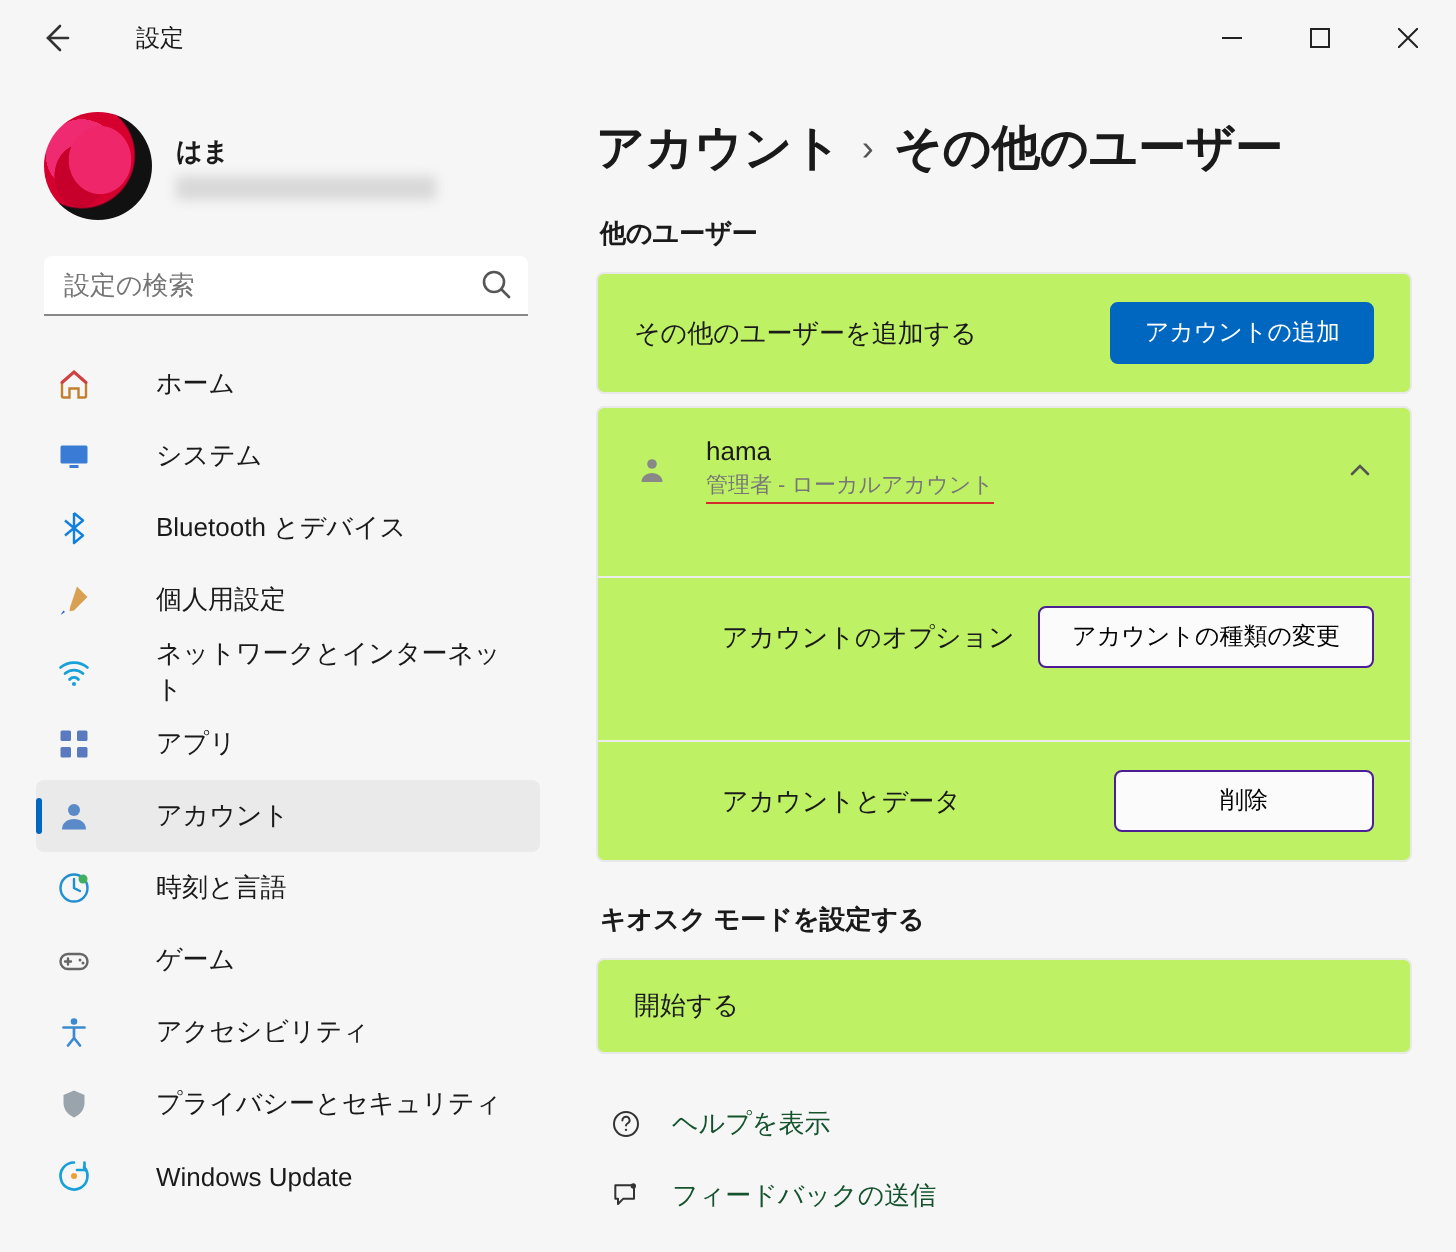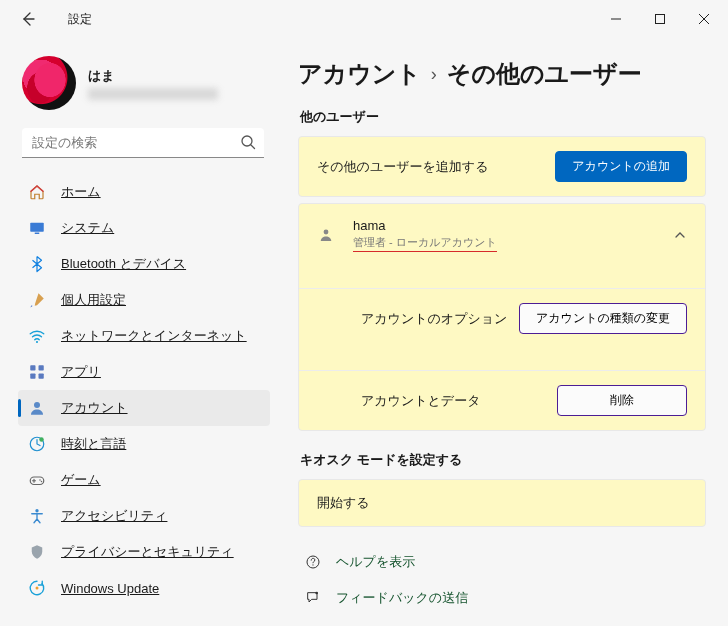--- a/index.html
+++ b/index.html
@@ -22,33 +22,33 @@
 .avatar { width: 54px; height: 54px; border-radius: 50%; background: #111 radial-gradient(circle at 35% 40%, #f02a70 0 18px, #d5002e 18px 26px, transparent 27px); position: relative; overflow: hidden; }
 .avatar::before { content:""; position:absolute; inset:0; background: radial-gradient(ellipse 22px 24px at 28px 24px, #f0266a 0 70%, transparent 72%), radial-gradient(ellipse 18px 22px at 18px 32px, #c6002a 0 70%, transparent 72%); }
 .profile-text .name { font-size: 13px; font-weight: 600; }
 .profile-text .email { font-size: 11px; color: #666; filter: blur(3px); background: #d8d8d8; width: 130px; height: 12px; margin-top: 3px; border-radius: 2px; }
 
 .search { position: relative; margin: 2px 6px 10px 4px; }
 .search input { width: 100%; height: 30px; border: none; border-bottom: 1px solid #888; border-radius: 4px 4px 0 0; background: #fff; padding: 0 30px 0 10px; font-size: 13px; outline: none; }
 .search .sicon { position: absolute; right: 8px; top: 6px; color: #555; }
 
 .nav { flex: 1; overflow-y: auto; margin-top: 6px; }
-.nav-item { display: flex; align-items: center; gap: 15px; height: 36px; padding: 0 10px 0 10px; border-radius: 4px; cursor: pointer; font-size: 13px; position: relative; text-decoration: underline; }
+.nav-item { display: flex; align-items: center; gap: 32px; height: 36px; padding: 0 10px 0 10px; border-radius: 4px; cursor: pointer; font-size: 13px; position: relative; }
 .nav-item.sel { background: #eaeaea; }
 .nav-item.sel::before { content:""; position:absolute; left:0; top:9px; bottom:9px; width:3px; background:#0067c0; border-radius:2px; }
 .nav-item .nicon { width: 18px; height: 18px; display: flex; align-items: center; justify-content: center; }
 
 
 .main { flex: 1; padding: 20px 22px 10px 18px; overflow-y: auto; }
 .crumbs { font-size: 24px; font-weight: 600; margin-bottom: 18px; display: flex; align-items: center; gap: 10px; }
 .crumbs .sep { font-size: 18px; font-weight: 400; color: #555; }
 
 .section-label { font-size: 13px; font-weight: 600; margin: 6px 0 10px 2px; }
 
-.card { background: #fef9c3; border: 1px solid #e8e8e8; border-radius: 4px; margin-bottom: 6px; }
+.card { background: #bef264; border: 1px solid #e8e8e8; border-radius: 4px; margin-bottom: 6px; }
 .row { display: flex; align-items: center; justify-content: space-between; padding: 14px 18px; font-size: 13px; }
 .row + .row { border-top: 1px solid #ececec; margin-top: 22px; }
 .row .left { display: flex; align-items: center; gap: 18px; }
 .row .uicon { color: #888; }
 .row .uname { font-size: 13px; }
 .row .usub { font-size: 11px; color: #777; margin-top: 2px; border-bottom: 1.5px solid #d62b2b; padding-bottom: 1px; display: inline-block; }
 .row .indent { padding-left: 44px; }
 
 .btn { background: #fbfbfb; border: 1px solid #4c1d95; border-radius: 4px; padding: 6px 16px; font-size: 12px; min-width: 130px; cursor: pointer; }
 .btn.primary { background: #0067c0; color: #fff; border-color: #0067c0; }

